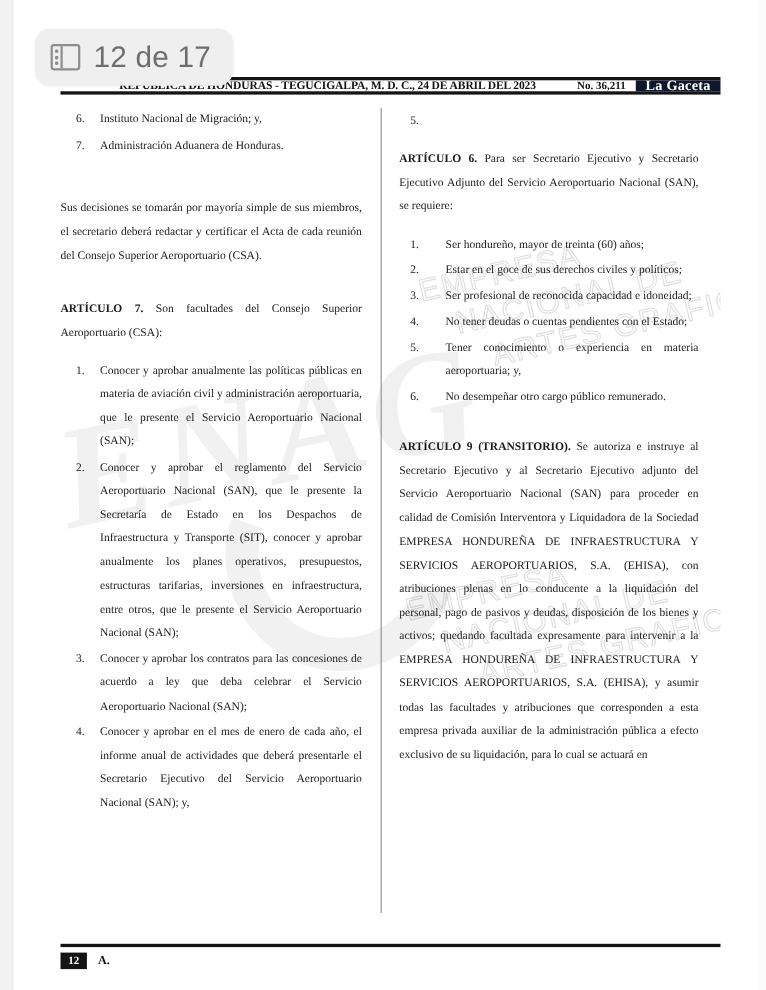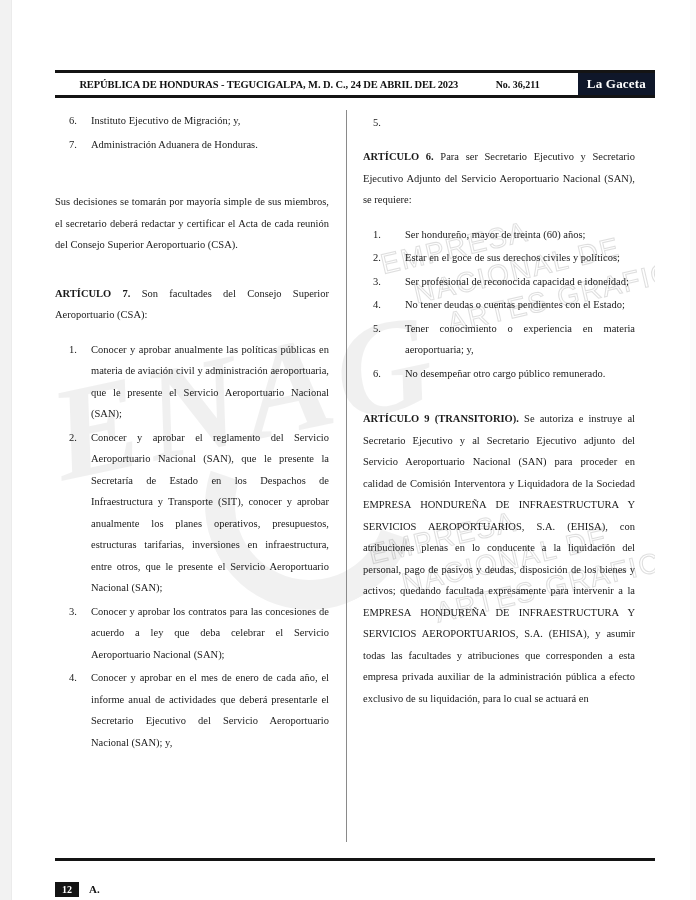--- a/index.html
+++ b/index.html
@@ -85,26 +85,25 @@
     position: absolute;
     left: 55px; top: 70px;
     width: 600px;
     height: 830px;
     background: #ffffff;
   }
 
   
   .masthead {
     position: relative;
-    height: 28px;
+    height: 16px;
     border-top: 3px solid #141414;
     border-bottom: 3px solid #141414;
     display: flex;
     align-items: stretch;
-    gap: 29px;
   }
   .masthead .mh-title {
     flex: 1 1 auto;
     display: flex;
     align-items: center;
     justify-content: center;
     font-family: "Liberation Serif", serif;
     font-weight: bold;
     font-size: 10.5px;
     letter-spacing: -0.1px;
@@ -220,21 +219,21 @@
   }
   .page-footer .rule {
     height: 2.5px;
     background: #141414;
     width: 100%;
   }
   .page-footer .ftr-row {
     display: flex;
     align-items: center;
     gap: 10px;
-    margin-top: 21px;
+    margin-top: 5px;
   }
   .page-footer .ftr-num {
     background: #141414;
     color: #ffffff;
     font-family: "Liberation Serif", serif;
     font-weight: bold;
     font-size: 10px;
     padding: 1px 7px;
     line-height: 1.35;
   }
@@ -299,20 +298,28 @@
   .wm-text-block .l3 { padding-left: 52px; }
 </style>
 </head>
 <body>
 
 <div id="viewer">
 
   <div class="left-gutter"></div>
   <div class="right-gutter"></div>
 
+  <div id="page-pill">
+    <span class="pill-icon">
+      <span class="dot"></span>
+        <span class="dot"></span>
+        <span class="dot"></span>
+    </span>
+    <span class="pill-text">12 de 17</span>
+  </div>
 
   <div id="page">
 
     <div class="masthead">
       <div class="mh-title">REPÚBLICA DE HONDURAS  - TEGUCIGALPA, M. D. C., 24 DE ABRIL DEL 2023</div>
       <div class="mh-number">No. 36,211</div>
       <div class="mh-brand">La Gaceta</div>
     </div>
 
     <div class="wm-layer">
@@ -331,21 +338,21 @@
     </div>
 
     <div class="columns">
       <div class="col-divider"></div>
 
       <div class="col col-left">
 
         <ol class="numlist">
           <li>
             <span class="num">6.</span>
-            <span>Instituto Ejecutivo de Migración; y,</span>
+            <span>Instituto Nacional de Migración; y,</span>
           </li>
           <li>
             <span class="num">7.</span>
             <span>Administración Aduanera de Honduras.</span>
           </li>
         </ol>
 
         <div class="spacer-md"></div>
 
         <p class="para">Sus decisiones se tomarán por mayoría simple de sus miembros, el secretario deberá redactar y certificar el Acta de cada reunión del Consejo Superior Aeroportuario (CSA).</p>

